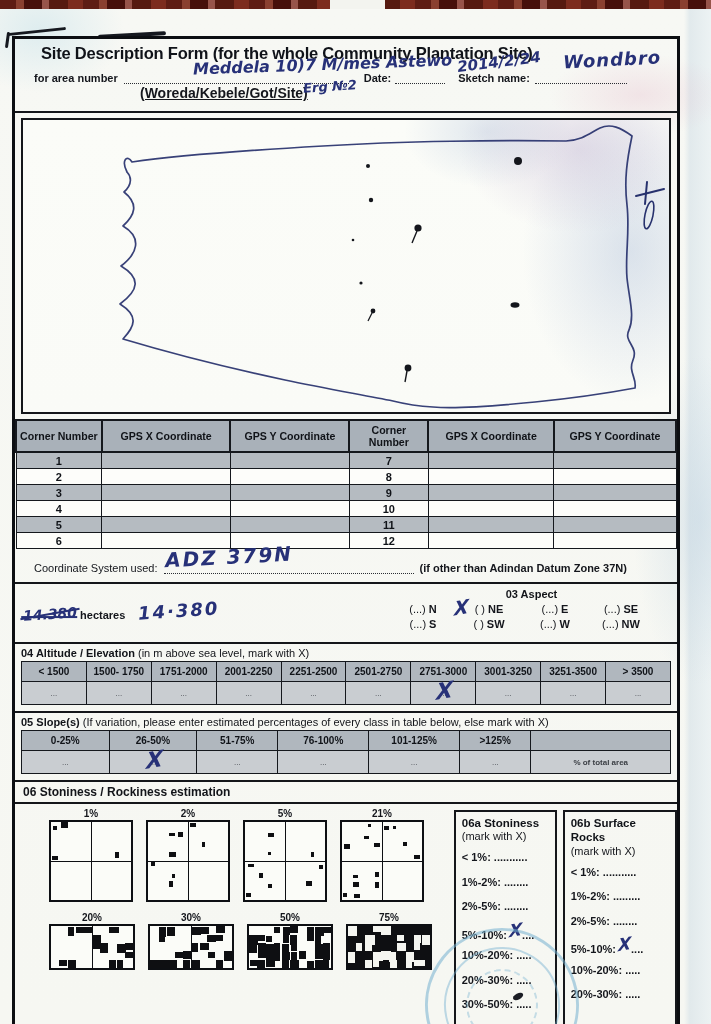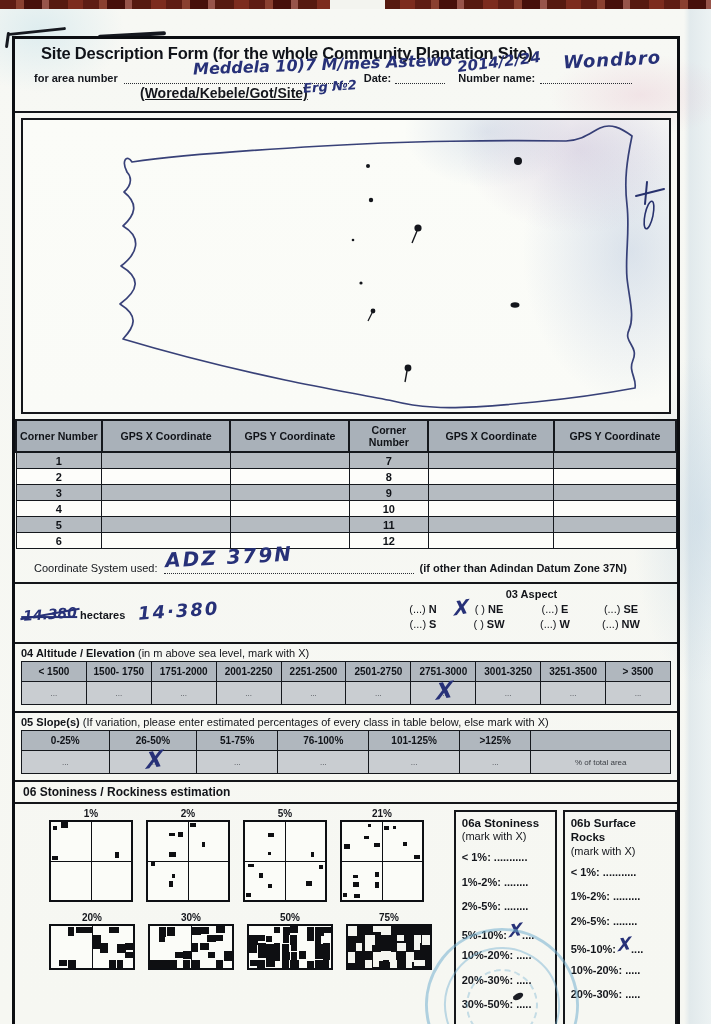--- a/index.html
+++ b/index.html
@@ -80,21 +80,21 @@
   .aspect-opt .paren{font-weight:normal;}
   .hand-x{position:absolute;color:#273178;font-weight:bold;font-style:italic;font-family:"DejaVu Sans",sans-serif;transform:rotate(-10deg) skewX(-12deg);line-height:1;}
   .aspect-x{left:-2px;top:-5px;font-size:19px;}
 
   
   .sec-block{border-bottom:2.5px solid #14161a;padding:3px 6px 6px 6px;}
   .range-table{width:100%;table-layout:fixed;margin-top:2px;}
   .range-table th{background:#b0b7be;border:1.8px solid #15181d;font-size:10px;height:19px;padding:0;color:#101318;}
   .range-table td{position:relative;background:#c9cdd1;border:1.8px solid #15181d;height:22px;font-size:8px;color:#3a3e44;text-align:center;padding:0;}
   .cell-x{left:50%;top:-2px;margin-left:-7px;font-size:22px;}
-  .slope-total{font-size:11.5px;font-weight:normal;color:#101318;}
+  .slope-total{font-size:11.5px;font-weight:bold;color:#101318;}
 
   
   .sec6{position:relative;}
   .sec6-title{padding:3px 8px;font-size:12px;font-weight:bold;color:#121419;border-bottom:2px solid #14161a;}
   .sec6-body{position:relative;display:flex;height:246px;}
   .patterns{width:424px;padding:4px 0 0 34px;}
   .pat-row{display:flex;margin-bottom:10px;}
   .pat{margin-right:13px;text-align:center;}
   .pat-label{font-size:10px;font-weight:bold;color:#14161c;margin-bottom:1px;}
   .pattern-box{position:relative;border:2px solid #0d0f13;background:#fbfcf8;overflow:hidden;}
@@ -129,21 +129,21 @@
 
   <div class="form">
 
     <div class="hdr">
       <div class="title">Site Description Form (for the whole Community Plantation Site)</div>
       <div class="hdr-line2">
         <span class="lbl">for area number</span>
         <span class="dotline area-dots"></span>
         <span class="lbl">Date:</span>
         <span class="dotline date-dots"></span>
-        <span class="lbl">Number name:</span>
+        <span class="lbl">Sketch name:</span>
         <span class="dotline off-dots"></span>
       </div>
       <div class="woreda">(Woreda/Kebele/Got/Site)</div>
       <span class="hw hw-area">Meddela 10)7 M/mes Astewo</span>
       <span class="hw hw-area2">Erg №2</span>
       <span class="hw hw-date">2014/2/24</span>
       <span class="hw hw-officer">Wondbro</span>
     </div>
 
     <div class="sketch-box">

